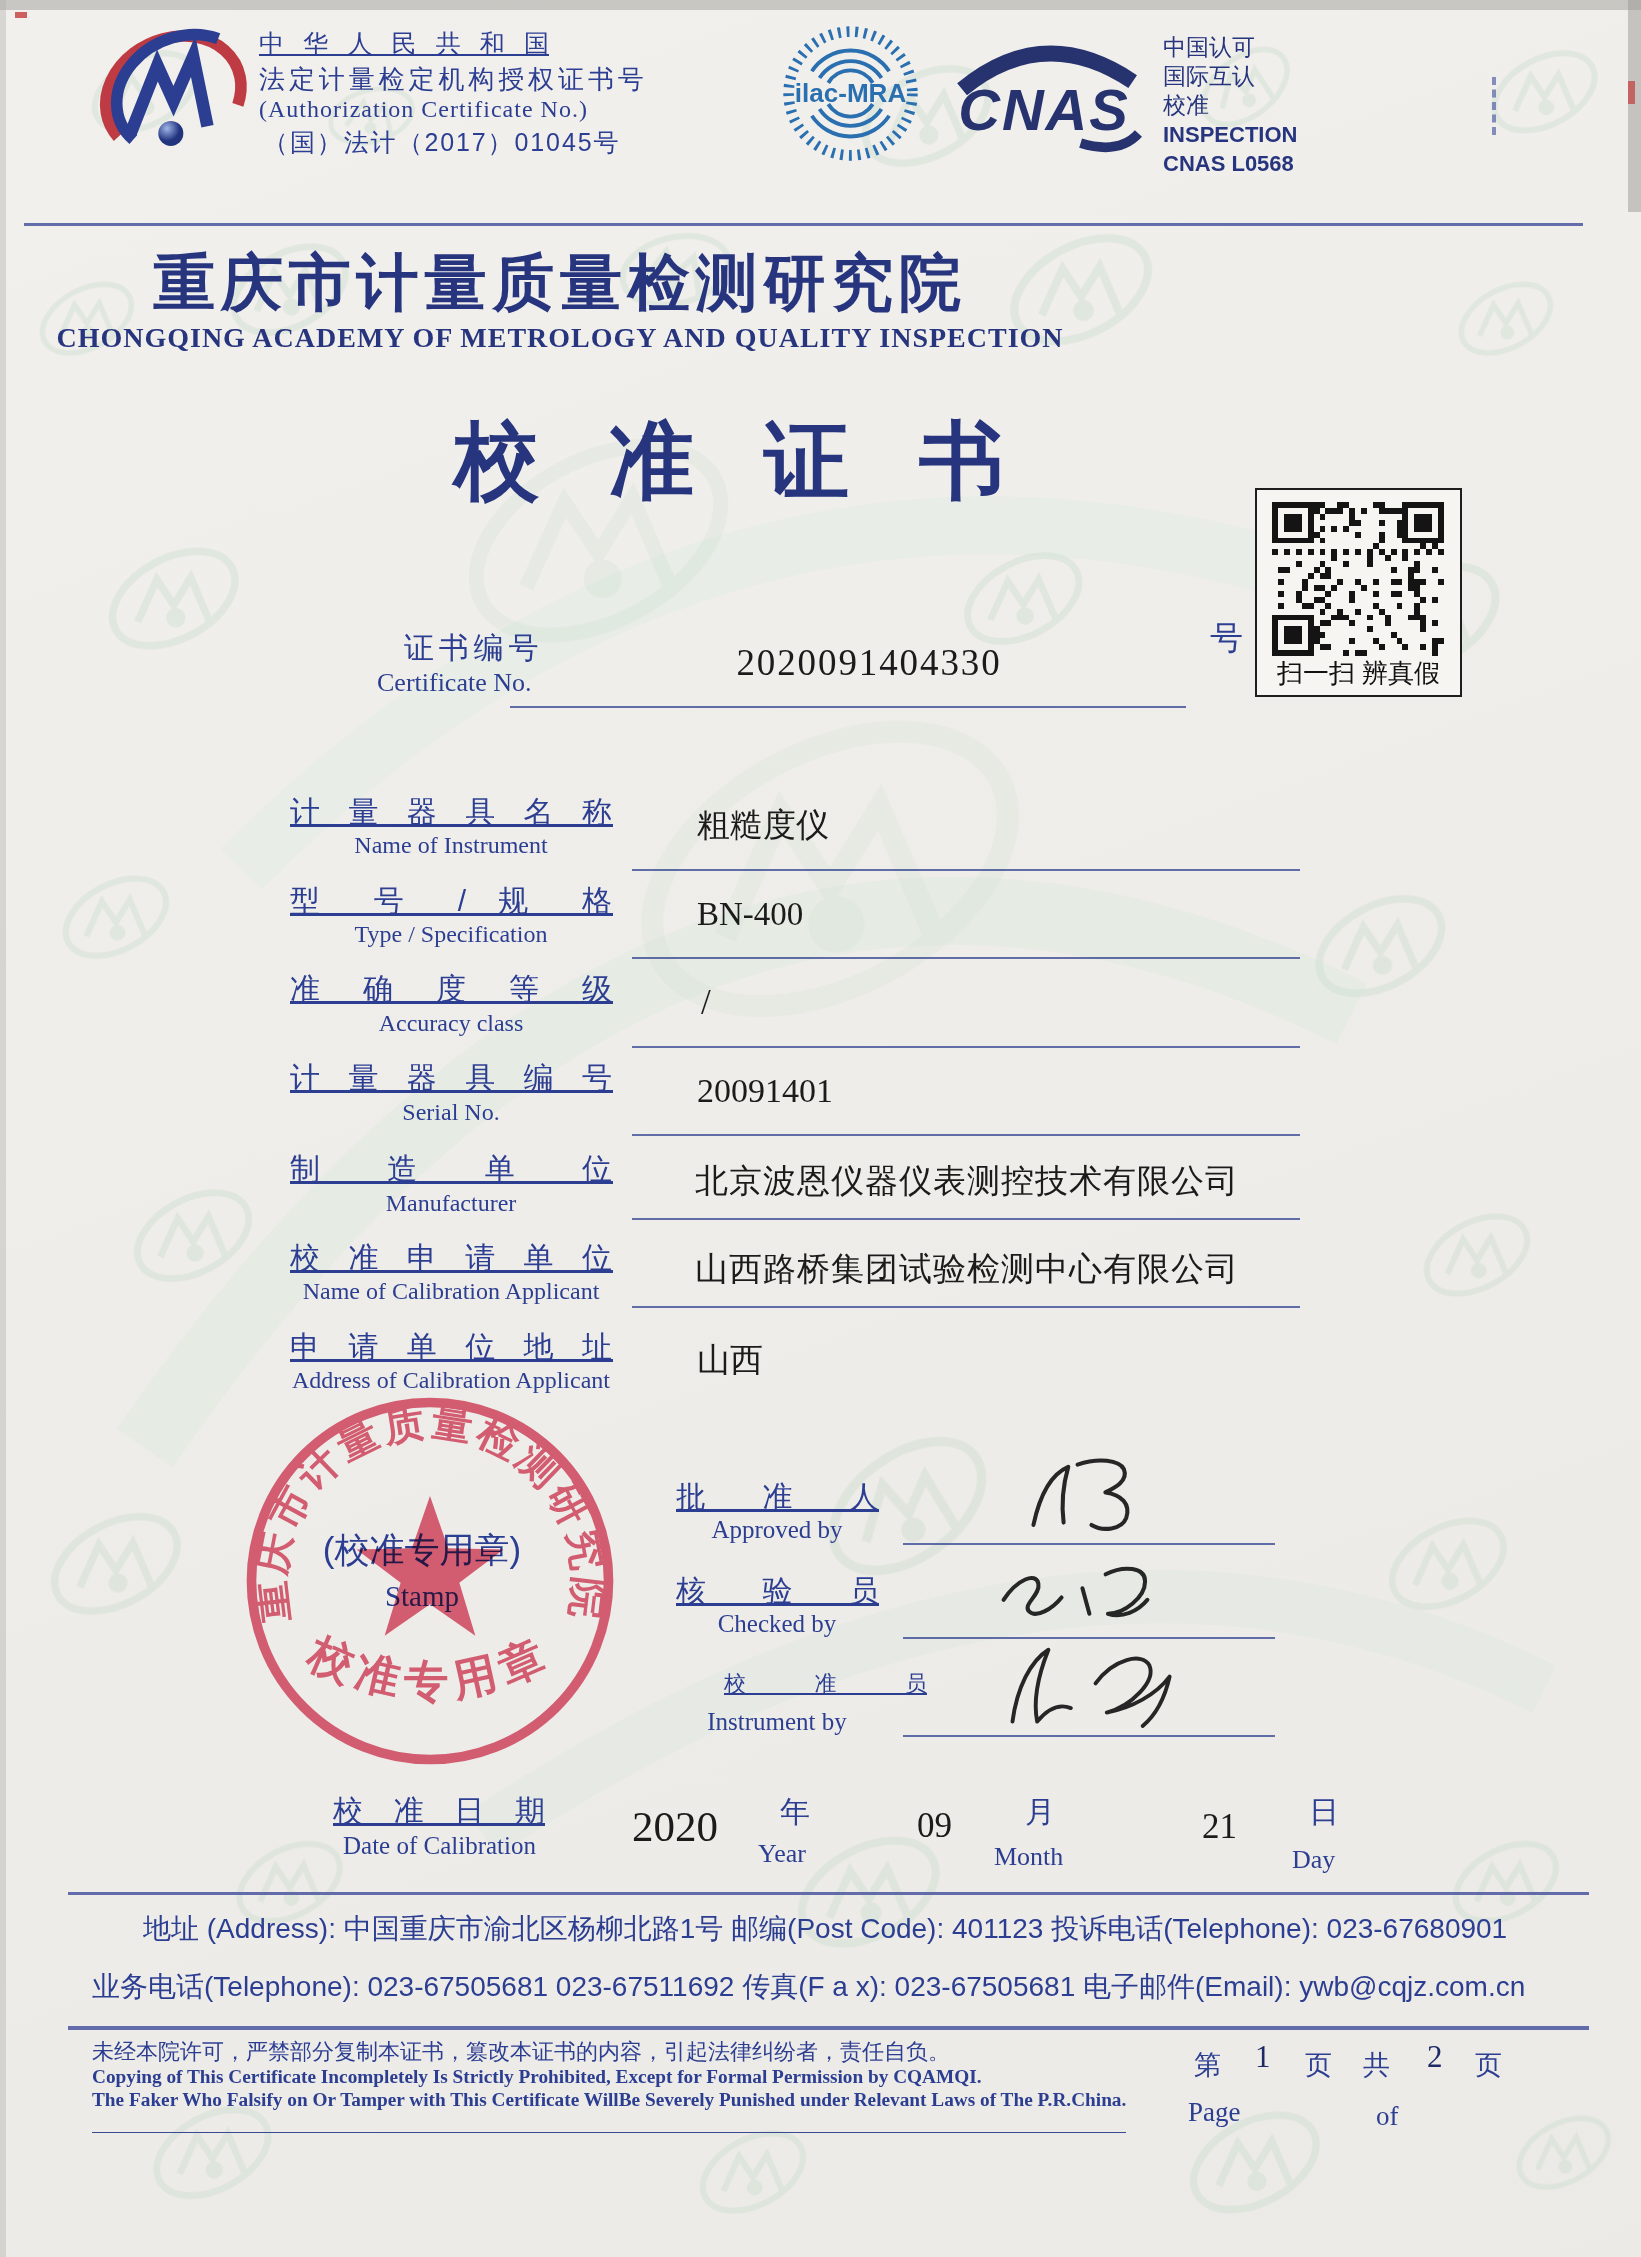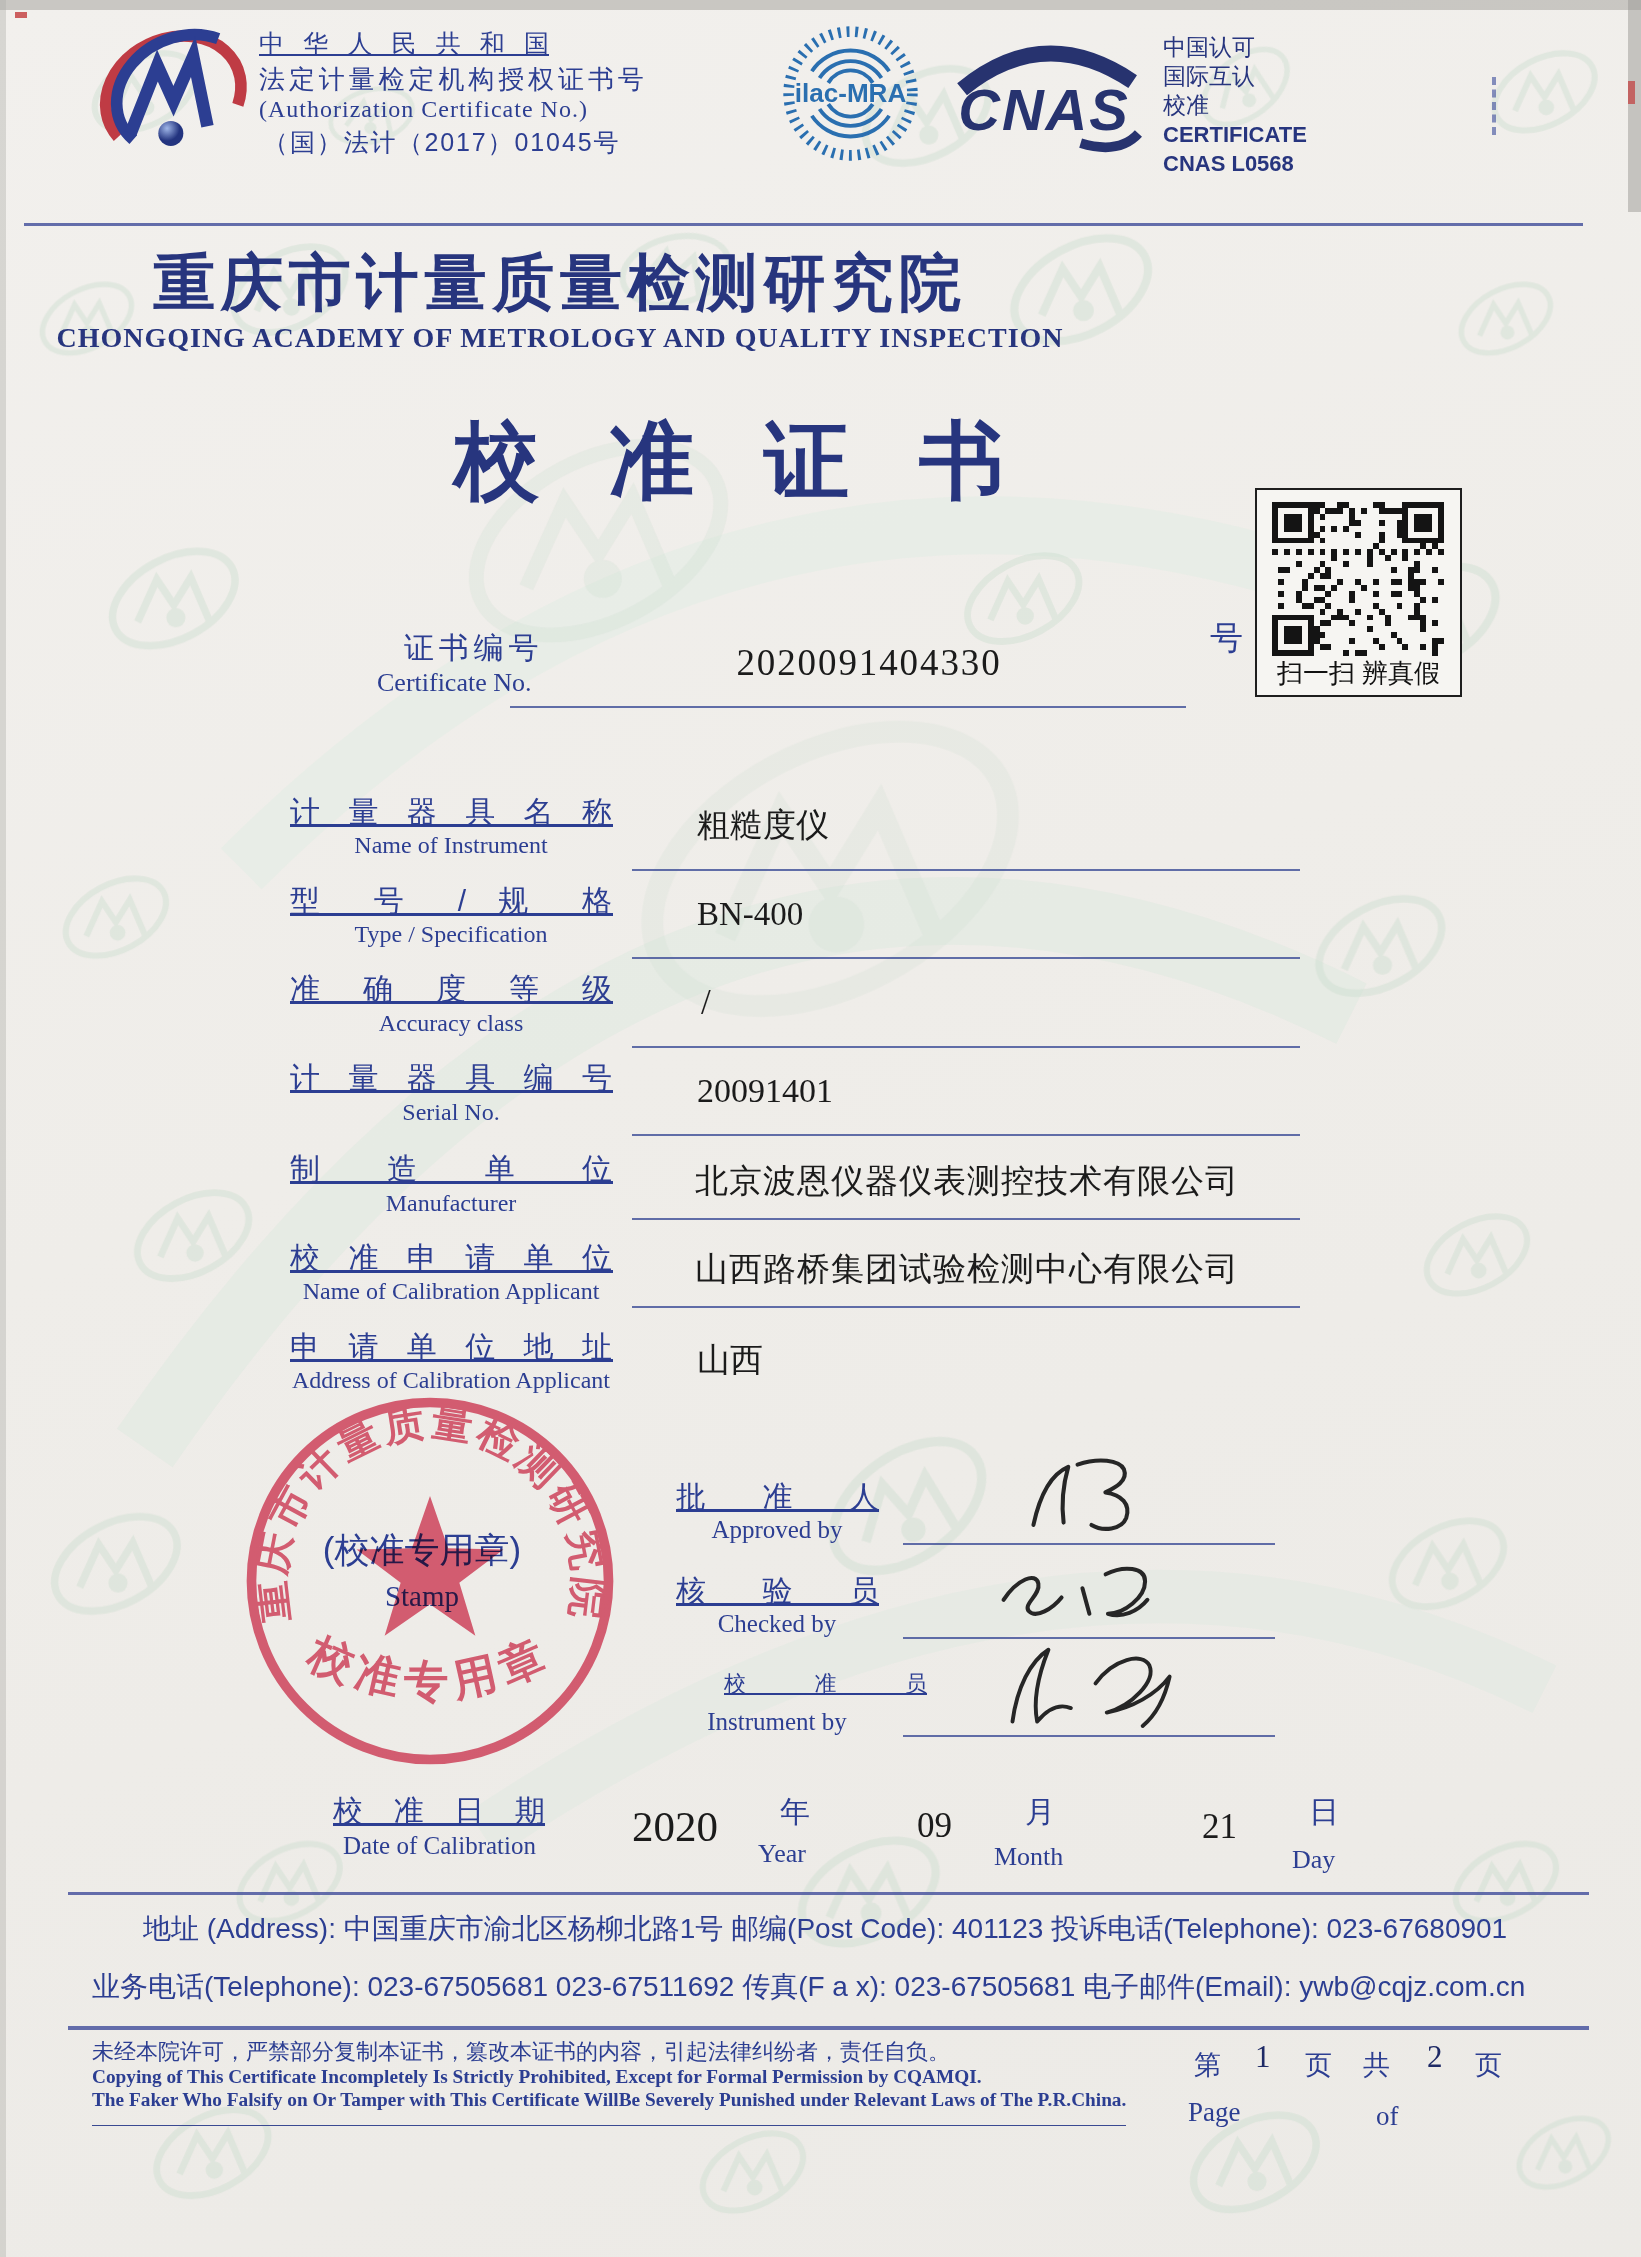--- a/index.html
+++ b/index.html
@@ -111,21 +111,21 @@
   <svg class="abs fg" style="left:938px;top:39px;" width="212" height="114" viewBox="0 0 220 118">
     <path d="M25 52 Q 110 -18 202 44" stroke="#27336f" stroke-width="16" fill="none"></path>
     <text x="110" y="94" text-anchor="middle" font-size="60" font-weight="bold" font-style="italic" letter-spacing="2" fill="#27336f" font-family="Liberation Sans, DejaVu Sans, sans-serif">CNAS</text>
     <path d="M148 108 Q 188 120 208 98" stroke="#27336f" stroke-width="10" fill="none"></path>
   </svg>
 
   <div class="abs fg cn navy" style="left:1163px;top:33px;font-size:23px;line-height:29px;">
     <div>中国认可</div>
     <div>国际互认</div>
     <div>校准</div>
-    <div style="font-weight:bold;font-size:22px;">CERTIFICATE</div>
+    <div style="font-weight:bold;font-size:22px;">INSPECTION</div>
     <div style="font-weight:bold;font-size:22px;">CNAS L0568</div>
   </div>
 
   <div class="abs fg rule" style="left:24px;top:223px;width:1559px;height:2.9px;"></div>
 
   <div class="abs fg cn navy ctr" style="left:0;top:241px;width:1120px;font-size:62px;letter-spacing:5.8px;font-weight:bold;">重庆市计量质量检测研究院</div>
   <div class="abs fg en navy ctr" style="left:0;top:322px;width:1120px;font-size:28px;font-weight:bold;letter-spacing:1px;">CHONGQING ACADEMY OF METROLOGY AND QUALITY INSPECTION</div>
 
   <div class="abs fg cn navy" style="left:454px;top:404px;font-size:85px;letter-spacing:70px;font-weight:bold;white-space:nowrap;">校准证书</div>
 
@@ -477,21 +477,21 @@
   <div class="abs fg cn blue" style="left:1309px;top:1792px;font-size:30px;">日</div>
   <div class="abs fg en blue" style="left:1292px;top:1845px;font-size:26px;">Day</div>
 
   <div class="abs fg rule" style="left:68px;top:1892px;width:1521px;height:2.9px;"></div>
   <div class="abs fg cn blue" style="left:143px;top:1910px;font-size:28px;">地址 (Address): 中国重庆市渝北区杨柳北路1号  邮编(Post Code): 401123   投诉电话(Telephone): 023-67680901</div>
   <div class="abs fg cn blue" style="left:92px;top:1968px;font-size:28px;">业务电话(Telephone): 023-67505681 023-67511692 传真(F a x): 023-67505681 电子邮件(Email): ywb@cqjz.com.cn</div>
   <div class="abs fg rule" style="left:68px;top:2026px;width:1521px;height:3.9px;"></div>
 
   <div class="abs fg cn blue" style="left:92px;top:2037px;font-size:22px;">未经本院许可，严禁部分复制本证书，篡改本证书的内容，引起法律纠纷者，责任自负。</div>
   <div class="abs fg en blue" style="left:92px;top:2066px;font-size:19.3px;font-weight:bold;">Copying of This Certificate Incompletely Is Strictly Prohibited, Except for Formal Permission by CQAMQI.</div>
-  <div class="abs fg en blue" style="left:92px;top:2089px;font-size:19.3px;font-weight:bold;border-bottom:1.9px solid #3a4a92;padding-bottom:14px;">The Faker Who Falsify on Or Tamper with This Certificate WillBe Severely Punished under Relevant Laws of The P.R.China.</div>
+  <div class="abs fg en blue" style="left:92px;top:2089px;font-size:19.3px;font-weight:bold;border-bottom:1.9px solid #3a4a92;padding-bottom:21px;">The Faker Who Falsify on Or Tamper with This Certificate WillBe Severely Punished under Relevant Laws of The P.R.China.</div>
 
   <div class="abs fg cn blue" style="left:1194px;top:2047px;font-size:27px;">第</div>
   <div class="abs fg val" style="left:1255px;top:2039px;font-size:31px;color:#1e2a66;">1</div>
   <div class="abs fg cn blue" style="left:1305px;top:2047px;font-size:27px;">页</div>
   <div class="abs fg cn blue" style="left:1363px;top:2047px;font-size:27px;">共</div>
   <div class="abs fg val" style="left:1427px;top:2039px;font-size:31px;color:#1e2a66;">2</div>
   <div class="abs fg cn blue" style="left:1475px;top:2047px;font-size:27px;">页</div>
   <div class="abs fg en blue" style="left:1188px;top:2097px;font-size:27px;">Page</div>
   <div class="abs fg en blue" style="left:1376px;top:2101px;font-size:27px;">of</div>
 

